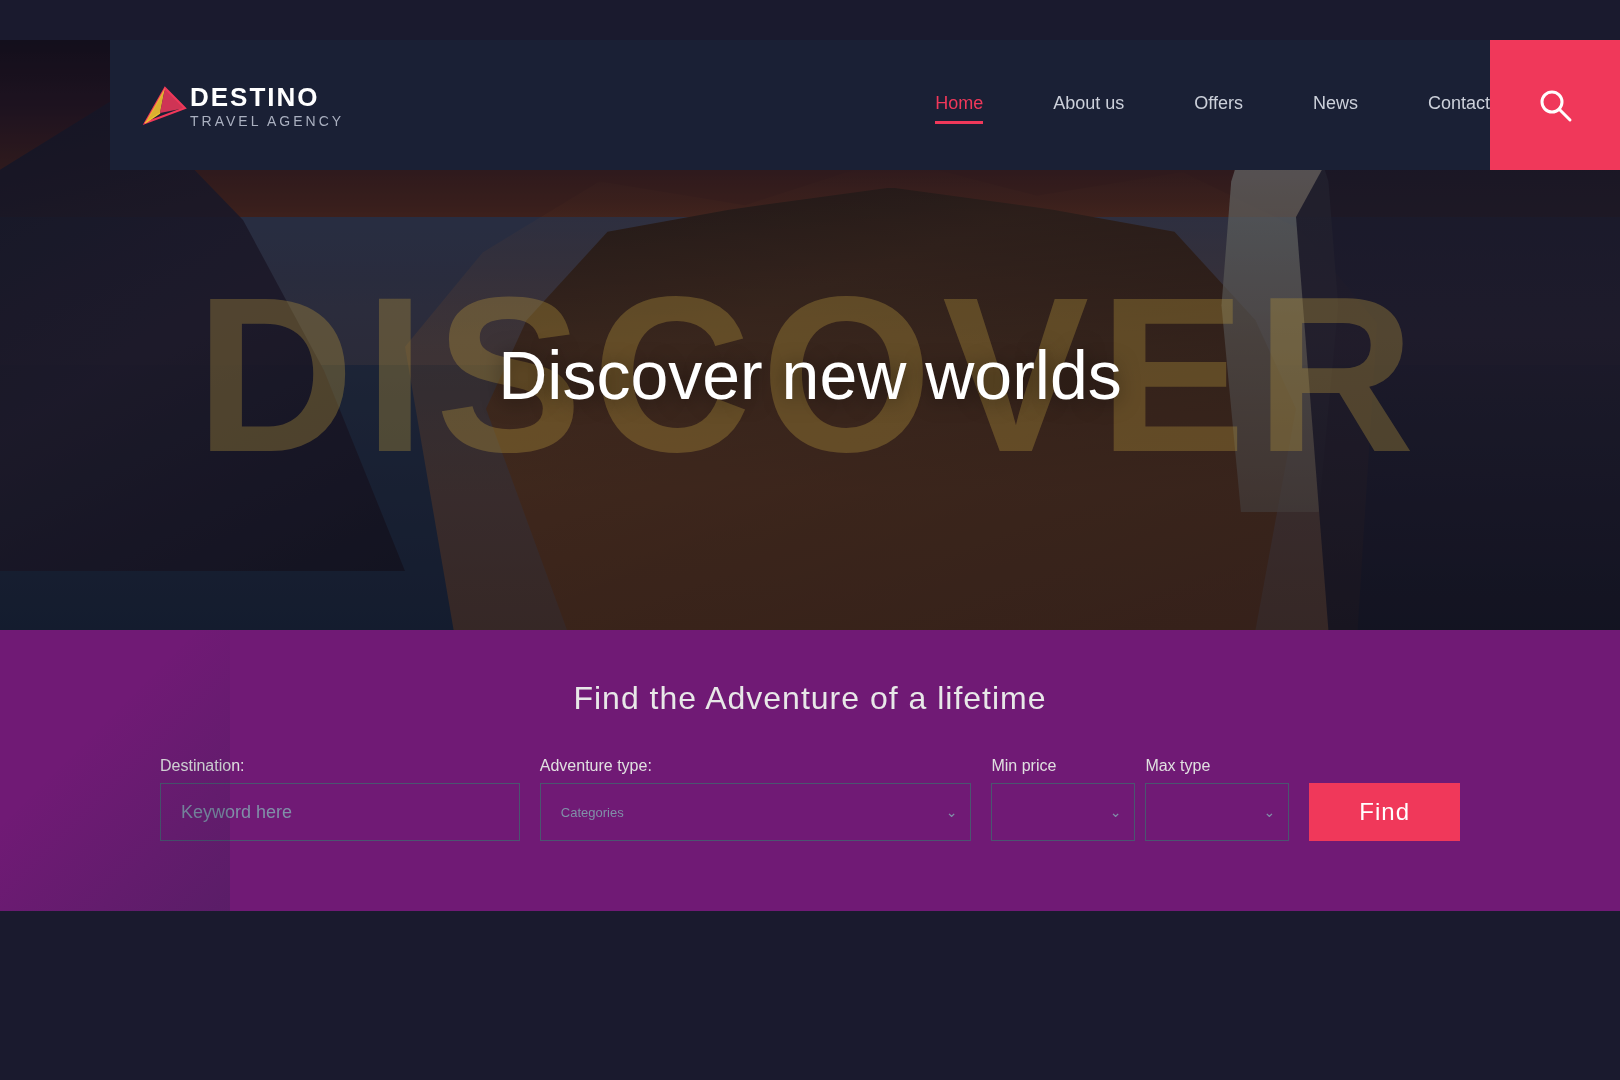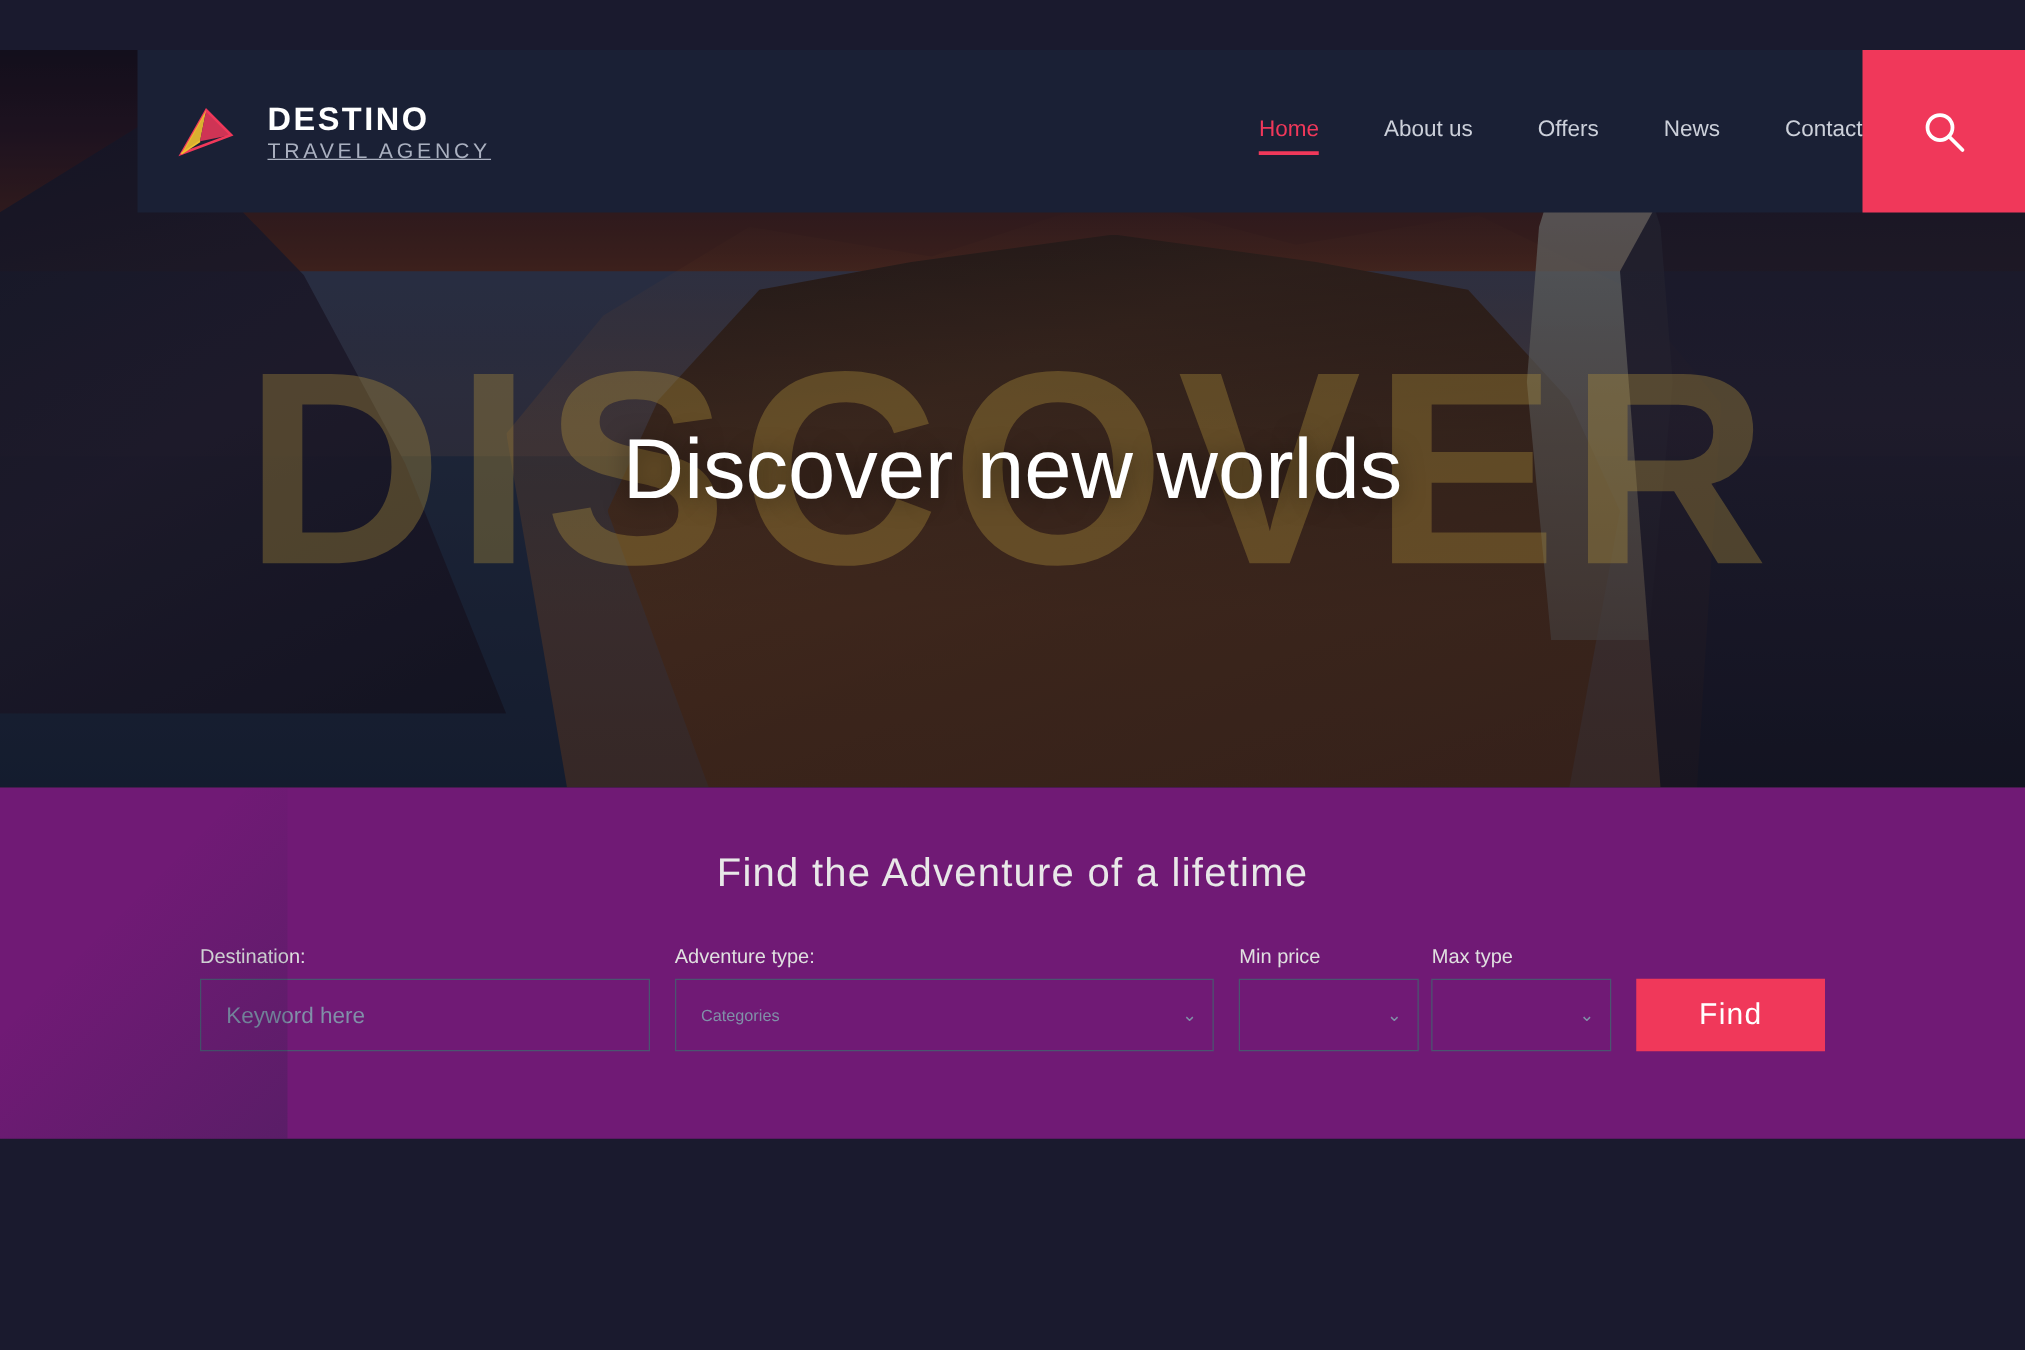--- a/index.html
+++ b/index.html
@@ -15,21 +15,21 @@
       background: #1a2035;
       display: flex;
       align-items: center;
       z-index: 10;
       padding: 0 0 0 30px;
     }
 
     .logo-area {
       display: flex;
       align-items: center;
-      gap: 24px;
+      gap: 0;
       min-width: 200px;
     }
 
     .logo-icon {
       width: 50px;
       height: 45px;
     }
 
     .logo-text-block {
       display: flex;
@@ -38,29 +38,28 @@
 
     .logo-name {
       color: #ffffff;
       font-size: 26px;
       font-weight: 700;
       letter-spacing: 2px;
     }
 
     .logo-sub {
       color: #aab0c0;
-      font-size: 17px;
+      font-size: 14px;
       letter-spacing: 3px;
-      text-decoration: underline;
     }
 
     .nav {
       display: flex;
       align-items: center;
-      gap: 52px;
+      gap: 70px;
       margin-left: auto;
       padding-right: 0;
     }
 
     .nav-item {
       color: #ccd0da;
       font-size: 18px;
       cursor: pointer;
       text-decoration: none;
       position: relative;

